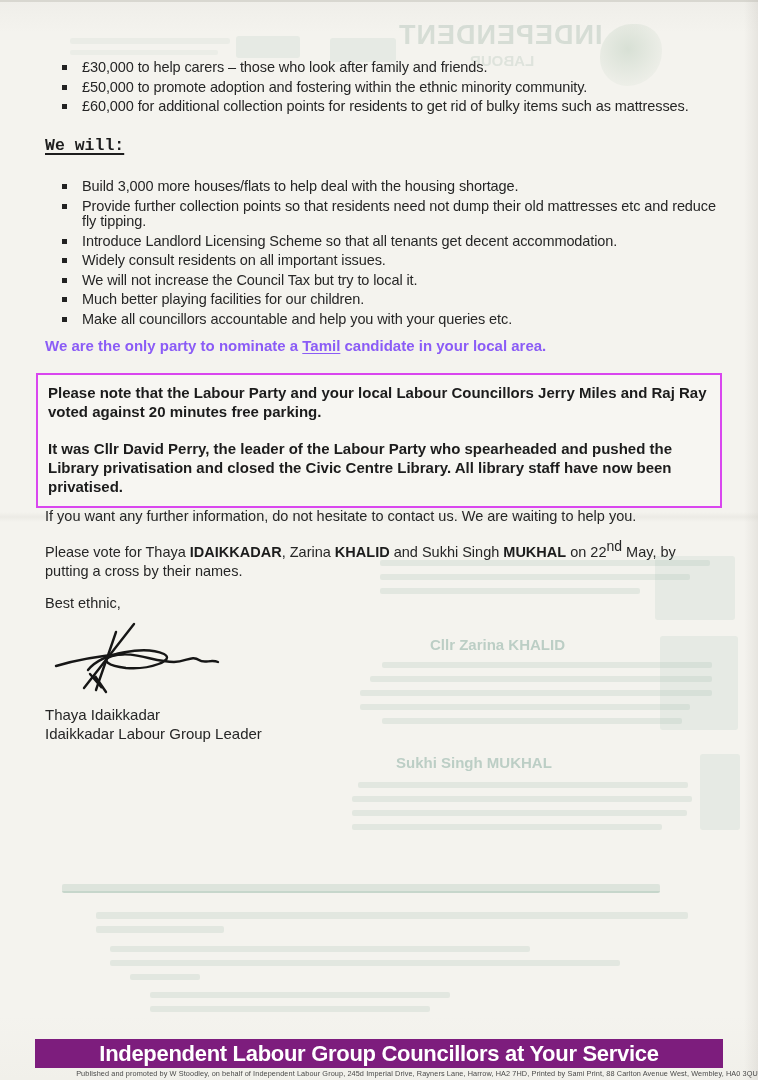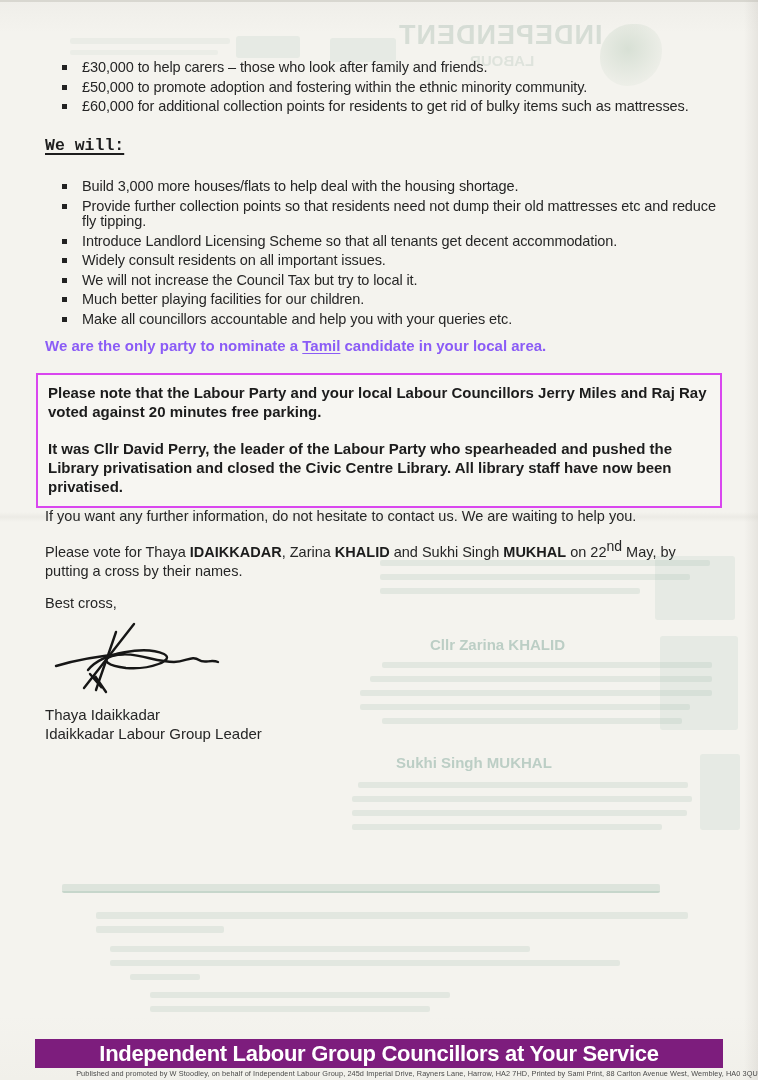--- a/index.html
+++ b/index.html
@@ -91,21 +91,21 @@
   <div class="tamil-line"><span>We are the only party to nominate a </span><span class="u">Tamil</span><span> candidate in your local area.</span></div>
 
   <div class="notice">
     <p>Please note that the Labour Party and your local Labour Councillors Jerry Miles and Raj Ray voted against 20 minutes free parking.</p>
     <p>It was Cllr David Perry, the leader of the Labour Party who spearheaded and pushed the Library privatisation and closed the Civic Centre Library. All library staff have now been privatised.</p>
   </div>
 
   <div class="info-line">If you want any further information, do not hesitate to contact us. We are waiting to help you.</div>
   <div class="vote-line"><span>Please vote for Thaya </span><b>IDAIKKADAR</b><span>, Zarina </span><b>KHALID</b><span> and Sukhi Singh </span><b>MUKHAL</b><span> on 22</span><sup>nd</sup><span> May, by putting a cross by their names.</span></div>
 
-  <div class="closing">Best cross,</div>
+  <div class="closing">Best ethnic,</div>
 
   <svg class="signature" viewBox="0 0 190 92">
     <g fill="none" stroke="#161616" stroke-width="2.4" stroke-linecap="round">
       <path d="M88,6 L38,70"></path>
       <path d="M70,14 C64,32 56,54 50,72"></path>
       <path d="M10,48 C30,42 52,38 78,36"></path>
       <path d="M42,52 C56,34 100,28 118,36 C130,42 104,52 80,50 C62,48 54,42 66,38 C86,32 108,44 128,44 C140,44 146,37 153,42 C158,46 165,41 172,44"></path>
       <path d="M44,56 L56,70 L49,58 L60,74"></path>
     </g>
   </svg>

